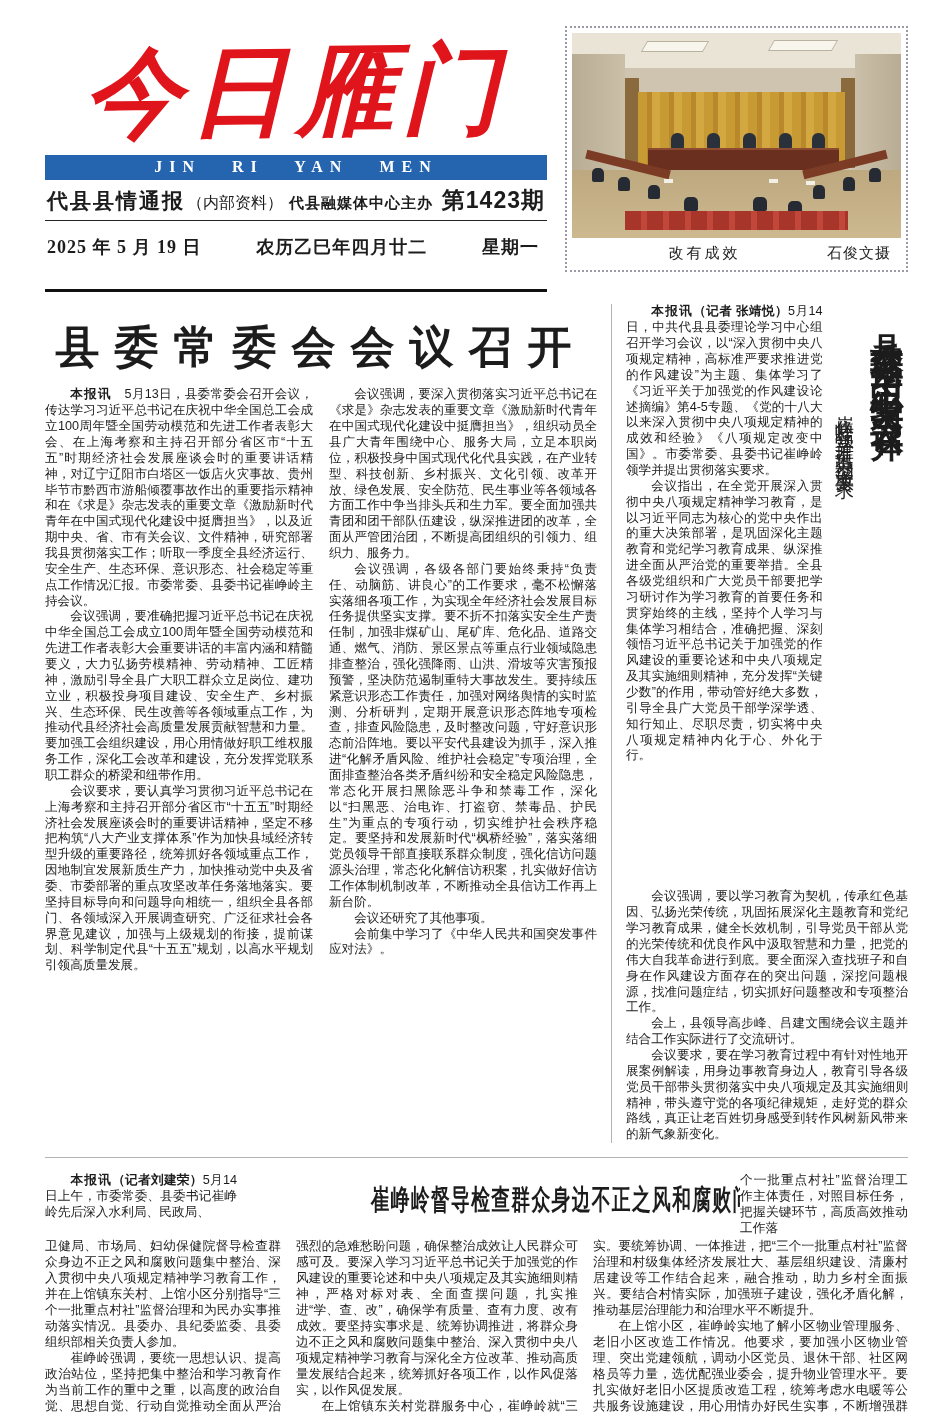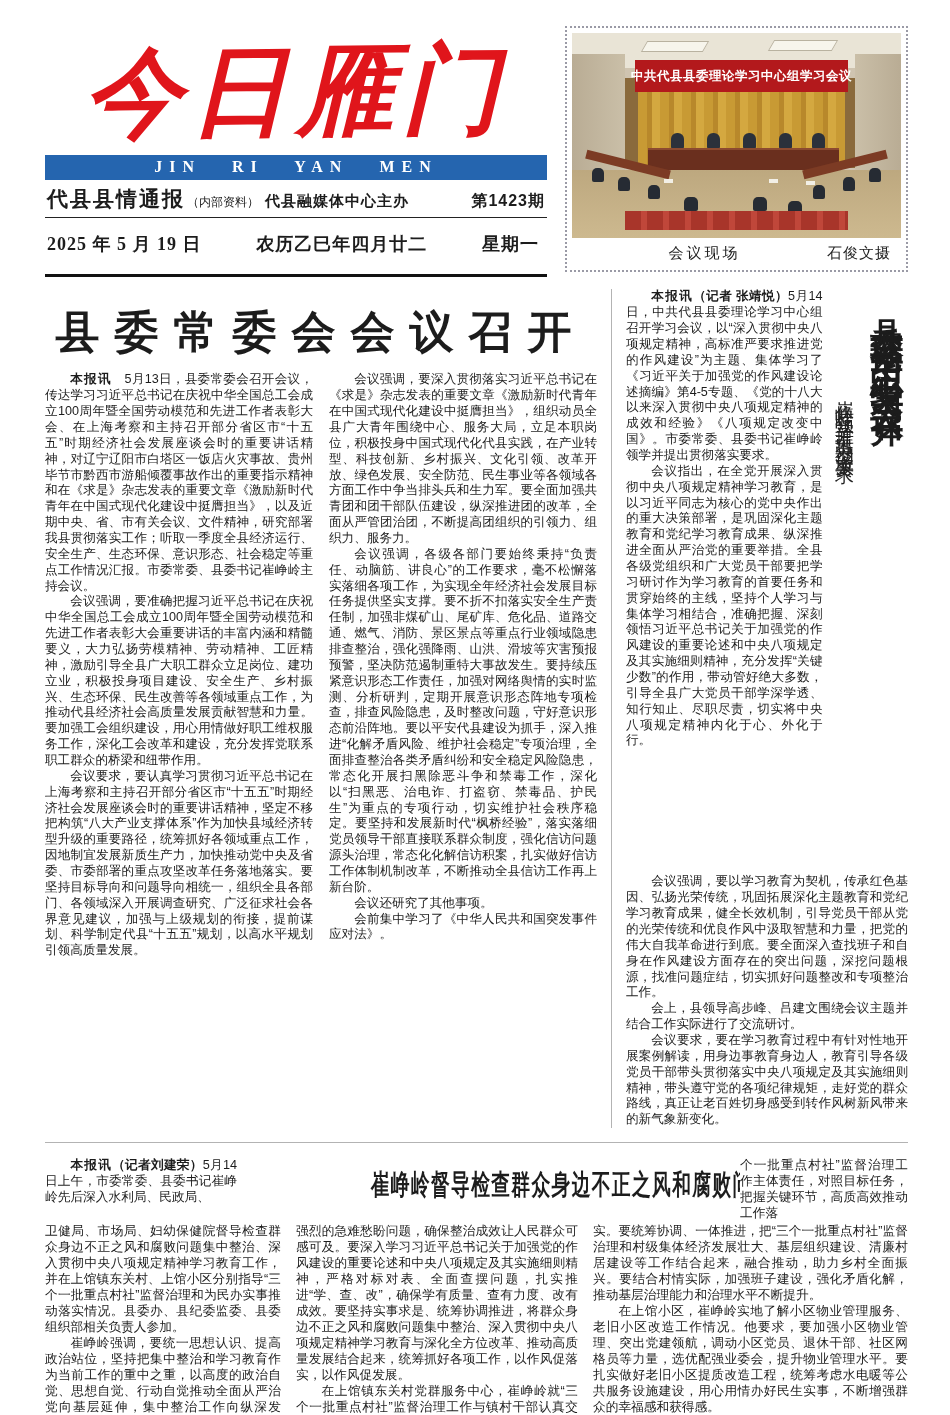--- a/index.html
+++ b/index.html
@@ -9,25 +9,25 @@
   
   .header{display:flex;gap:18px;}
   .masthead{width:502px;}
   .mast-title{font-family:"DejaVu Serif",serif;font-style:italic;font-weight:700;
       font-size:98px;line-height:1.32;color:#e0151b;text-align:center;letter-spacing:8px;
       transform:rotate(-0.6deg);white-space:nowrap;}
   .pinyin-bar{background:#2565af;color:#ffffff;text-align:center;font-family:"Liberation Serif",serif;
       font-size:16px;font-weight:700;letter-spacing:7px;word-spacing:20px;padding:3px 0 4px;}
   .info-line{display:flex;align-items:baseline;padding:5px 2px 4px;border-bottom:1.5px solid #222;}
   .bulletin{font-size:21px;font-weight:900;letter-spacing:2px;}
-  .internal{font-family:"Liberation Serif",serif;font-size:12px;margin:0 6px 0 2px;}
+  .internal{font-family:"Liberation Serif",serif;font-size:16px;margin:0 6px 0 2px;}
   .organizer{font-size:15px;font-weight:700;letter-spacing:1px;}
-  .issue{font-size:16px;font-weight:900;margin-left:auto;letter-spacing:1px;}
+  .issue{font-size:23px;font-weight:900;margin-left:auto;letter-spacing:1px;}
   .date-line{display:flex;align-items:baseline;font-family:"Liberation Serif",serif;font-weight:700;
-      font-size:18px;padding:6px 2px 10px;border-bottom:3px solid #111;letter-spacing:1px;}
+      font-size:18px;padding:6px 2px 22px;border-bottom:3px solid #111;letter-spacing:1px;}
   .date-lunar{margin:8px auto;}
   .date-week{margin-right:6px;}
 
   
   .photo-wrap{flex:1;}
   .photo-frame{border:2px dotted #9a9aa6;padding:5px;background:#fff;}
   .photo{position:relative;height:205px;overflow:hidden;background:#cfc4b0;}
   .ph-ceiling{position:absolute;top:0;left:0;right:0;height:17%;background:#e9e4d6;}
   .ph-light{position:absolute;height:9px;background:#f7f5ec;border:1px solid #b9b2a0;transform:skewX(-30deg);}
   .ph-light.l1{top:8px;left:22%;width:60px;}
@@ -119,23 +119,20 @@
       <div class="photo-frame">
         <div class="photo">
           <div class="ph-ceiling"></div>
           <div class="ph-light l1"></div>
           <div class="ph-light l2"></div>
           <div class="ph-wall-l"></div>
           <div class="ph-wall-r"></div>
           <div class="ph-pillar p1"></div>
           <div class="ph-pillar p2"></div>
           <div class="ph-curtain"></div>
-          <div class="ph-banner">
-            <span>中共代县县委理论学习中心组学习会议</span>
-          </div>
           <div class="ph-person" style="left:30%;"></div>
           <div class="ph-person" style="left:41%;"></div>
           <div class="ph-person" style="left:52%;"></div>
           <div class="ph-person" style="left:63%;"></div>
           <div class="ph-person" style="left:73%;"></div>
           <div class="ph-head-table"></div>
           <div class="ph-floor"></div>
           <div class="ph-side-table s1"></div>
           <div class="ph-side-table s2"></div>
           <div class="ph-att" style="left:6%;top:66%;"></div>
@@ -146,21 +143,21 @@
           <div class="ph-att" style="right:23%;top:74%;"></div>
           <div class="ph-att" style="left:34%;top:80%;width:14px;"></div>
           <div class="ph-att" style="left:55%;top:80%;width:14px;"></div>
           <div class="ph-att" style="right:30%;top:82%;width:14px;"></div>
           <div class="ph-paper" style="left:28%;top:71%;"></div>
           <div class="ph-paper" style="left:60%;top:71%;"></div>
           <div class="ph-paper" style="right:26%;top:72%;"></div>
           <div class="ph-front"></div>
         </div>
         <div class="photo-caption">
-          <span class="cap-text">会议现场</span>
+          <span class="cap-text">改有成效</span>
           <span class="cap-credit">石俊文摄</span>
         </div>
       </div>
     </div>
   </div>
 
   <div class="main">
 
     <div class="article-left">
       <div class="lead-headline">县委常委会会议召开</div>

